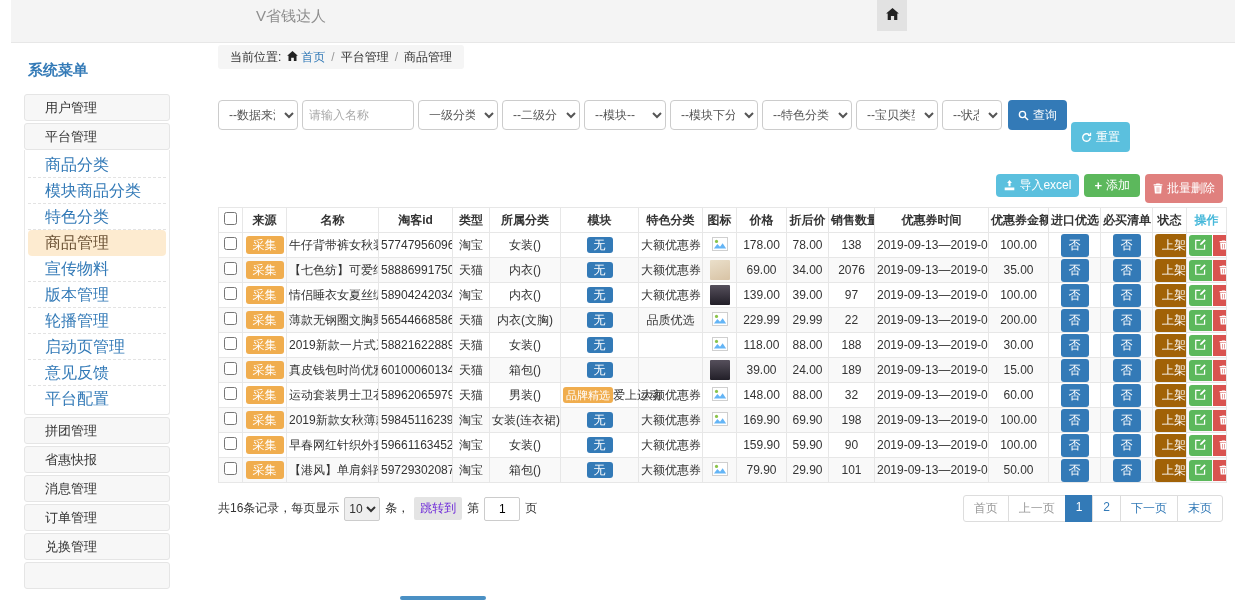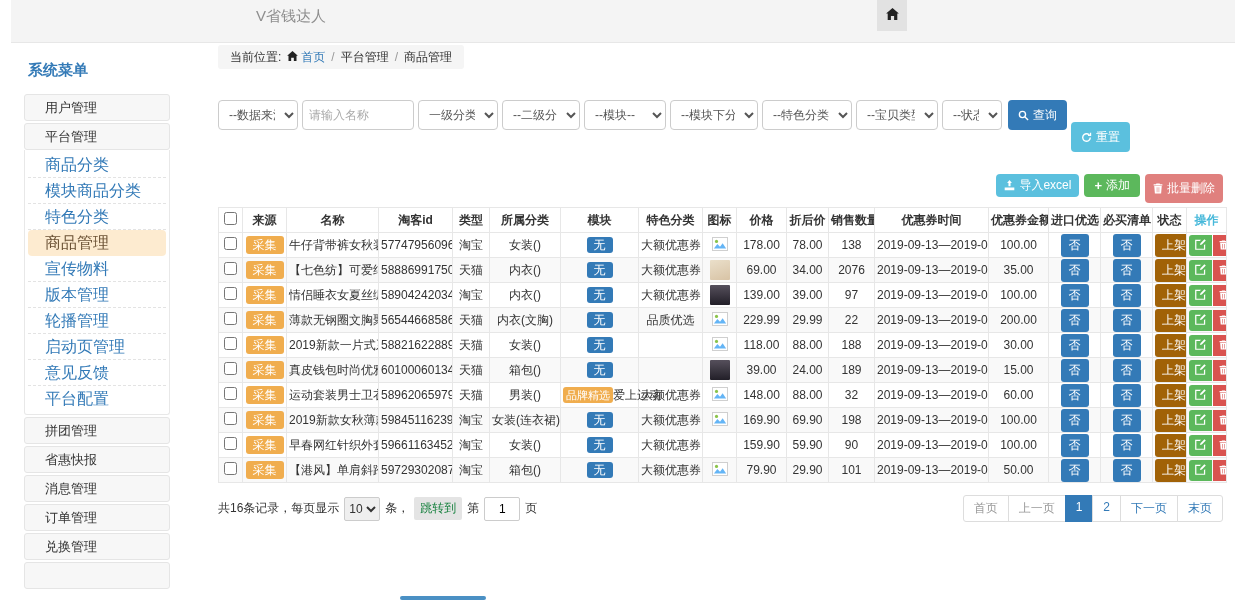--- a/index.html
+++ b/index.html
@@ -69,21 +69,21 @@
   .op-del  { background:#d9534f; color:#fff; border:none; border-radius:0 3px 3px 0; padding:3px 6px; cursor:pointer; margin-left:1px; }
   .thumb { display:inline-block; width:20px; height:20px; vertical-align:middle; border-radius:1px; }
   .thumb-beige { background:linear-gradient(160deg,#eadfca,#d8c3a5); }
   .thumb-dark { background:linear-gradient(180deg,#56505c,#221f28); }
   .module-cell { overflow:visible; }
 
   
   .pagi-row { margin-top:12px; display:flex; justify-content:space-between; align-items:center; }
   .pagi-left { display:flex; align-items:center; gap:5px; color:#333; }
   .per-page { height:24px; border:1px solid #ccc; border-radius:2px; font-size:12px; color:#333; }
-  .jump-btn { background:#e4e4e4; border:none; border-radius:2px; padding:3px 6px; font-size:12px; color:#15803d; cursor:pointer; }
+  .jump-btn { background:#e4e4e4; border:none; border-radius:2px; padding:3px 6px; font-size:12px; color:#6d28d9; cursor:pointer; }
   .jump-input { width:36px; height:24px; border:1px solid #ccc; border-radius:2px; text-align:center; font-size:12px; }
   .pagi-right { display:flex; }
   .pg-btn { border:1px solid #ddd; background:#fff; color:#337ab7; padding:4px 10px; margin-left:-1px;
     font-size:12px; text-decoration:none; cursor:pointer; }
   .pg-btn:first-child { border-radius:3px 0 0 3px; margin-left:0; }
   .pg-btn:last-child { border-radius:0 3px 3px 0; }
   .pg-btn.muted { color:#999; }
   .pg-btn.active { background:#337ab7; border-color:#337ab7; color:#fff; }
 
   

